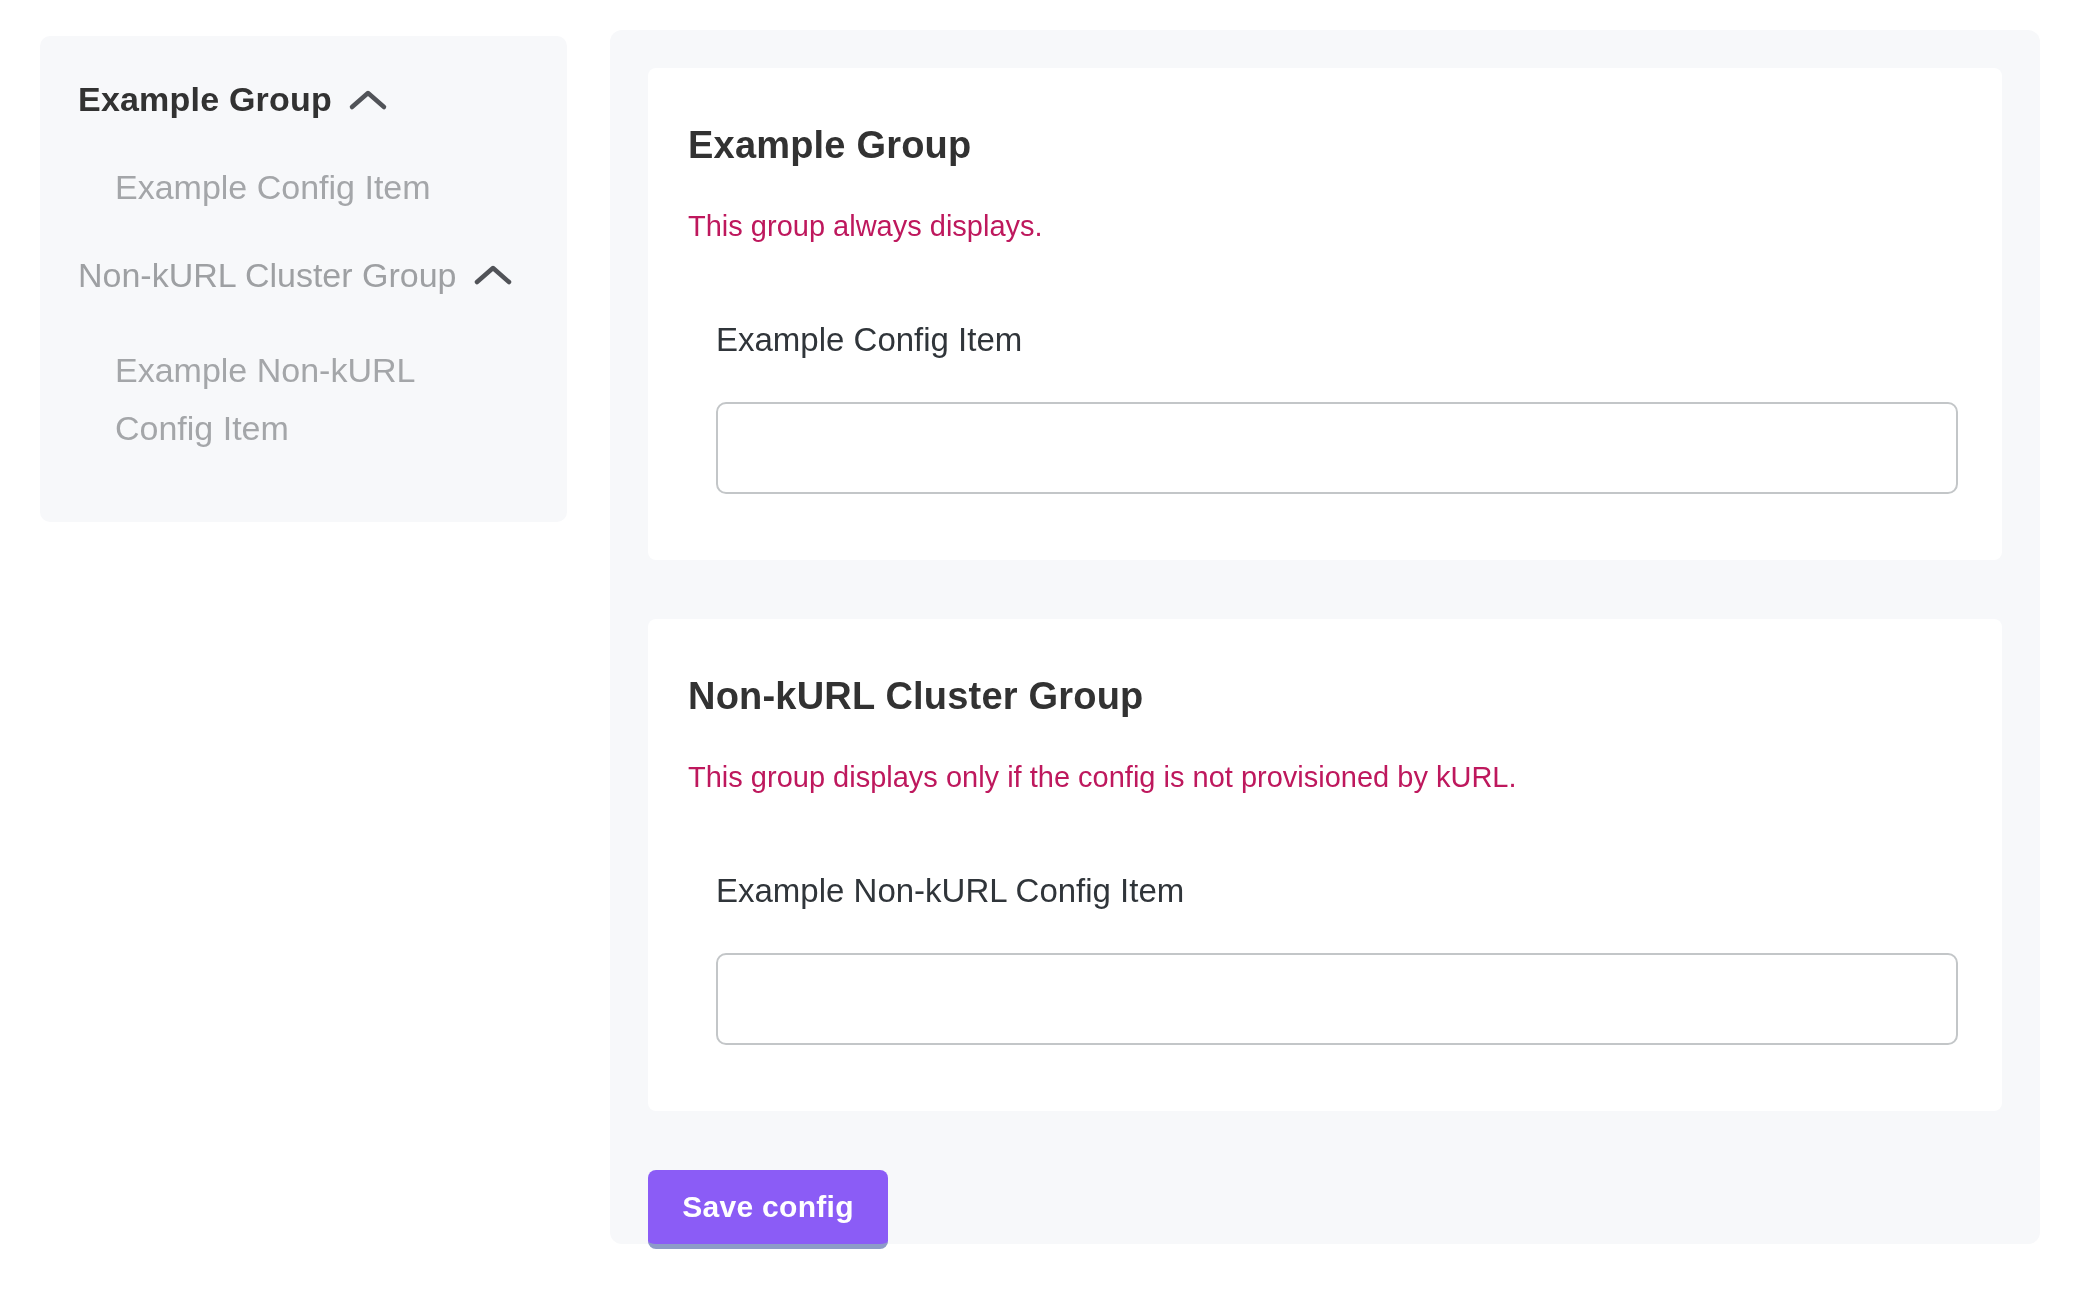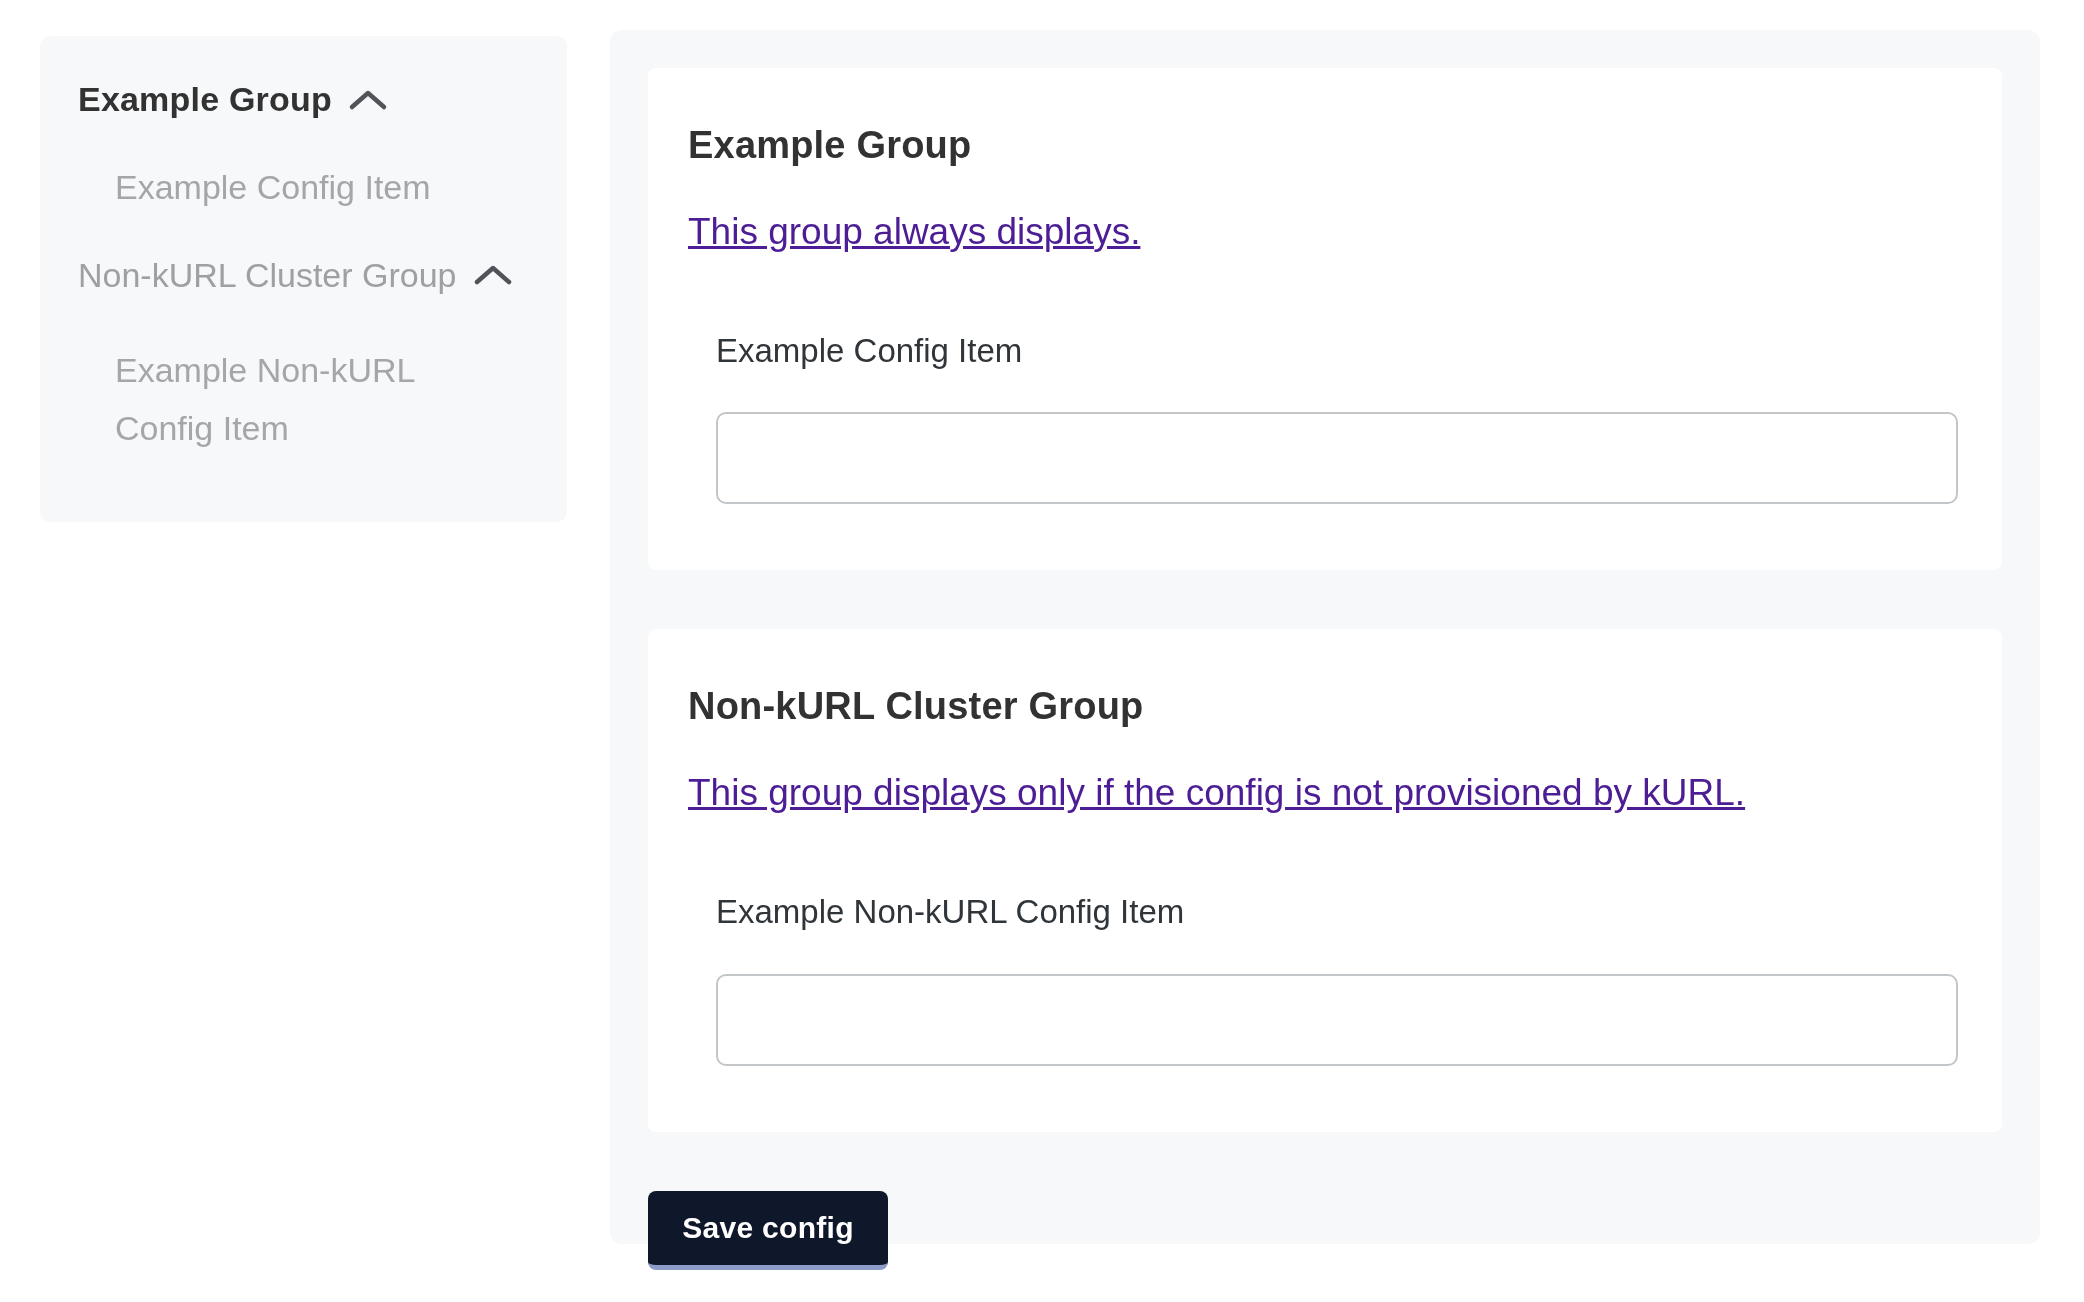--- a/index.html
+++ b/index.html
@@ -70,25 +70,24 @@
   }
   .card-title {
     font-size: 38px;
     font-weight: bold;
     color: #323232;
     line-height: 1.25;
     margin-bottom: 38px;
     letter-spacing: 0.2px;
   }
   .card-desc {
-    font-size: 37px;
-    color: #4c1d95;
+    font-size: 29px;
+    color: #be185d;
     line-height: 1.3;
     margin-bottom: 74px;
-    text-decoration: underline;
   }
   .item-label {
     font-size: 33px;
     font-weight: 500;
     color: #30353a;
     margin-left: 28px;
     margin-bottom: 40px;
     line-height: 1.3;
   }
   .item-input {
@@ -101,21 +100,21 @@
     border-radius: 10px;
     font-size: 30px;
     color: #333;
     padding: 0 24px;
     outline: none;
   }
   .save-btn {
     display: block;
     margin-top: 20px;
     width: 240px; height: 79px;
-    background: #0f172a;
+    background: #8b5cf6;
     border: none;
     border-bottom: 5px solid #8d9bc8;
     border-radius: 8px;
     color: #ffffff;
     font-family: "Liberation Sans", "DejaVu Sans", sans-serif;
     font-size: 30px;
     font-weight: bold;
     letter-spacing: 0.3px;
     cursor: pointer;
   }

